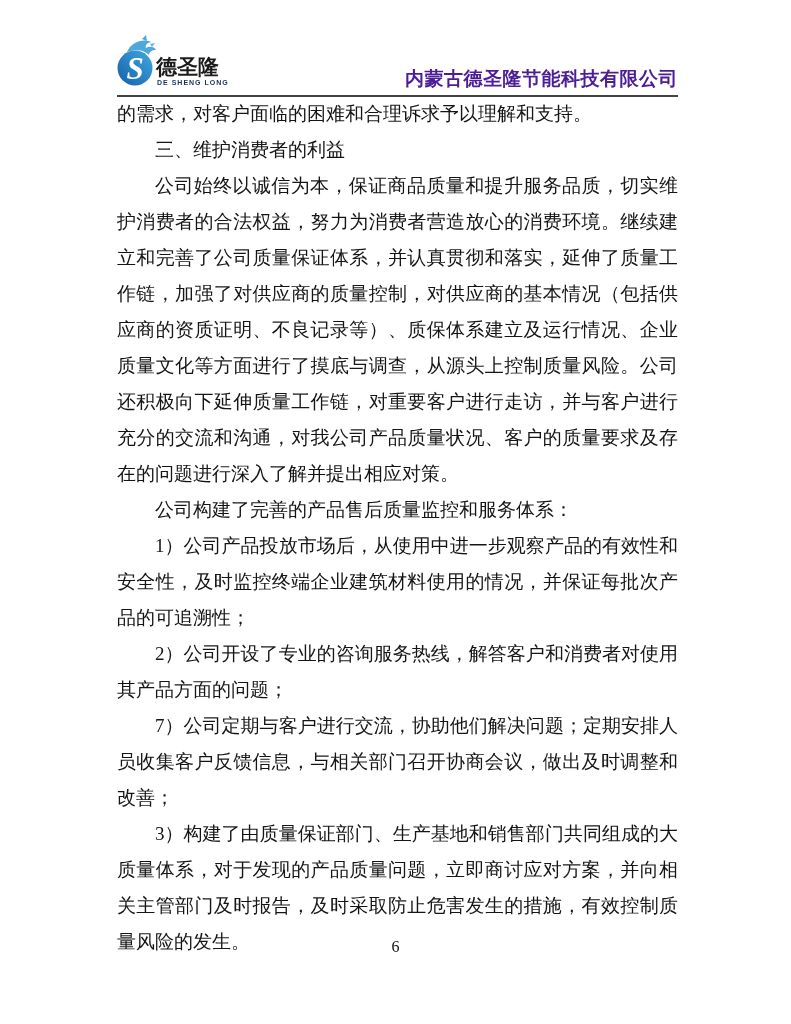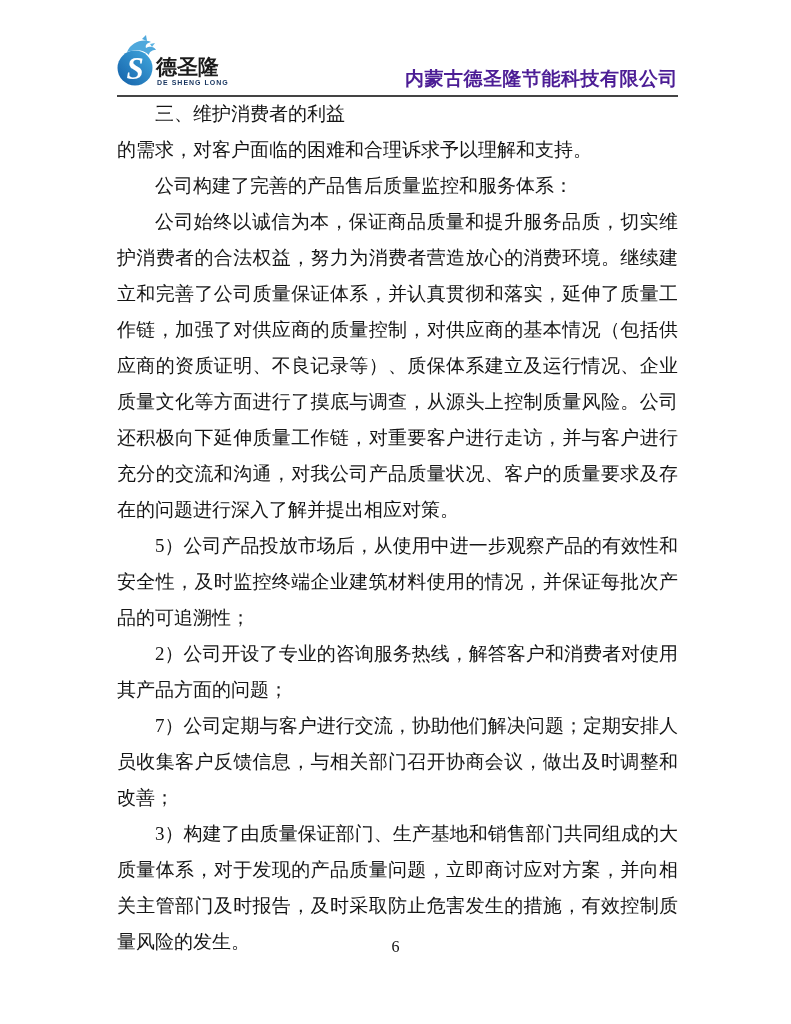--- a/index.html
+++ b/index.html
@@ -68,25 +68,25 @@
         <text x="18" y="45" text-anchor="middle" font-size="31" font-weight="bold" font-style="italic" fill="#ffffff" font-family="Liberation Serif, serif">S</text>
       </g>
       <text x="39" y="40" font-size="21" font-weight="bold" fill="#1b1b1b" font-family="Liberation Sans, sans-serif" letter-spacing="0">德圣隆</text>
       <text x="40" y="51" font-size="7" font-weight="bold" fill="#16345f" font-family="Liberation Sans, sans-serif" letter-spacing="1">DE SHENG LONG</text>
     </svg>
 
     <div class="company-name">内蒙古德圣隆节能科技有限公司</div>
   </div>
 
   <div class="doc-body">
+      <p class="para">的需求，对客户面临的困难和合理诉求予以理解和支持。</p>
       <p class="para indent heading">三、维护消费者的利益</p>
-      <p class="para">的需求，对客户面临的困难和合理诉求予以理解和支持。</p>
+      <p class="para indent">公司始终以诚信为本，保证商品质量和提升服务品质，切实维护消费者的合法权益，努力为消费者营造放心的消费环境。继续建立和完善了公司质量保证体系，并认真贯彻和落实，延伸了质量工作链，加强了对供应商的质量控制，对供应商的基本情况（包括供应商的资质证明、不良记录等）、质保体系建立及运行情况、企业质量文化等方面进行了摸底与调查，从源头上控制质量风险。公司还积极向下延伸质量工作链，对重要客户进行走访，并与客户进行充分的交流和沟通，对我公司产品质量状况、客户的质量要求及存在的问题进行深入了解并提出相应对策。</p>
       <p class="para indent">公司构建了完善的产品售后质量监控和服务体系：</p>
-      <p class="para indent">公司始终以诚信为本，保证商品质量和提升服务品质，切实维护消费者的合法权益，努力为消费者营造放心的消费环境。继续建立和完善了公司质量保证体系，并认真贯彻和落实，延伸了质量工作链，加强了对供应商的质量控制，对供应商的基本情况（包括供应商的资质证明、不良记录等）、质保体系建立及运行情况、企业质量文化等方面进行了摸底与调查，从源头上控制质量风险。公司还积极向下延伸质量工作链，对重要客户进行走访，并与客户进行充分的交流和沟通，对我公司产品质量状况、客户的质量要求及存在的问题进行深入了解并提出相应对策。</p>
-      <p class="para indent">5）公司产品投放市场后，从使用中进一步观察产品的有效性和安全性，及时监控终端企业建筑材料使用的情况，并保证每批次产品的可追溯性；</p>
+      <p class="para indent">1）公司产品投放市场后，从使用中进一步观察产品的有效性和安全性，及时监控终端企业建筑材料使用的情况，并保证每批次产品的可追溯性；</p>
       <p class="para indent">2）公司开设了专业的咨询服务热线，解答客户和消费者对使用其产品方面的问题；</p>
       <p class="para indent">7）公司定期与客户进行交流，协助他们解决问题；定期安排人员收集客户反馈信息，与相关部门召开协商会议，做出及时调整和改善；</p>
       <p class="para indent">3）构建了由质量保证部门、生产基地和销售部门共同组成的大质量体系，对于发现的产品质量问题，立即商讨应对方案，并向相关主管部门及时报告，及时采取防止危害发生的措施，有效控制质量风险的发生。</p>
     </div>
 
   <div class="page-number">6</div>
 
 </div>
 
 </body></html>

